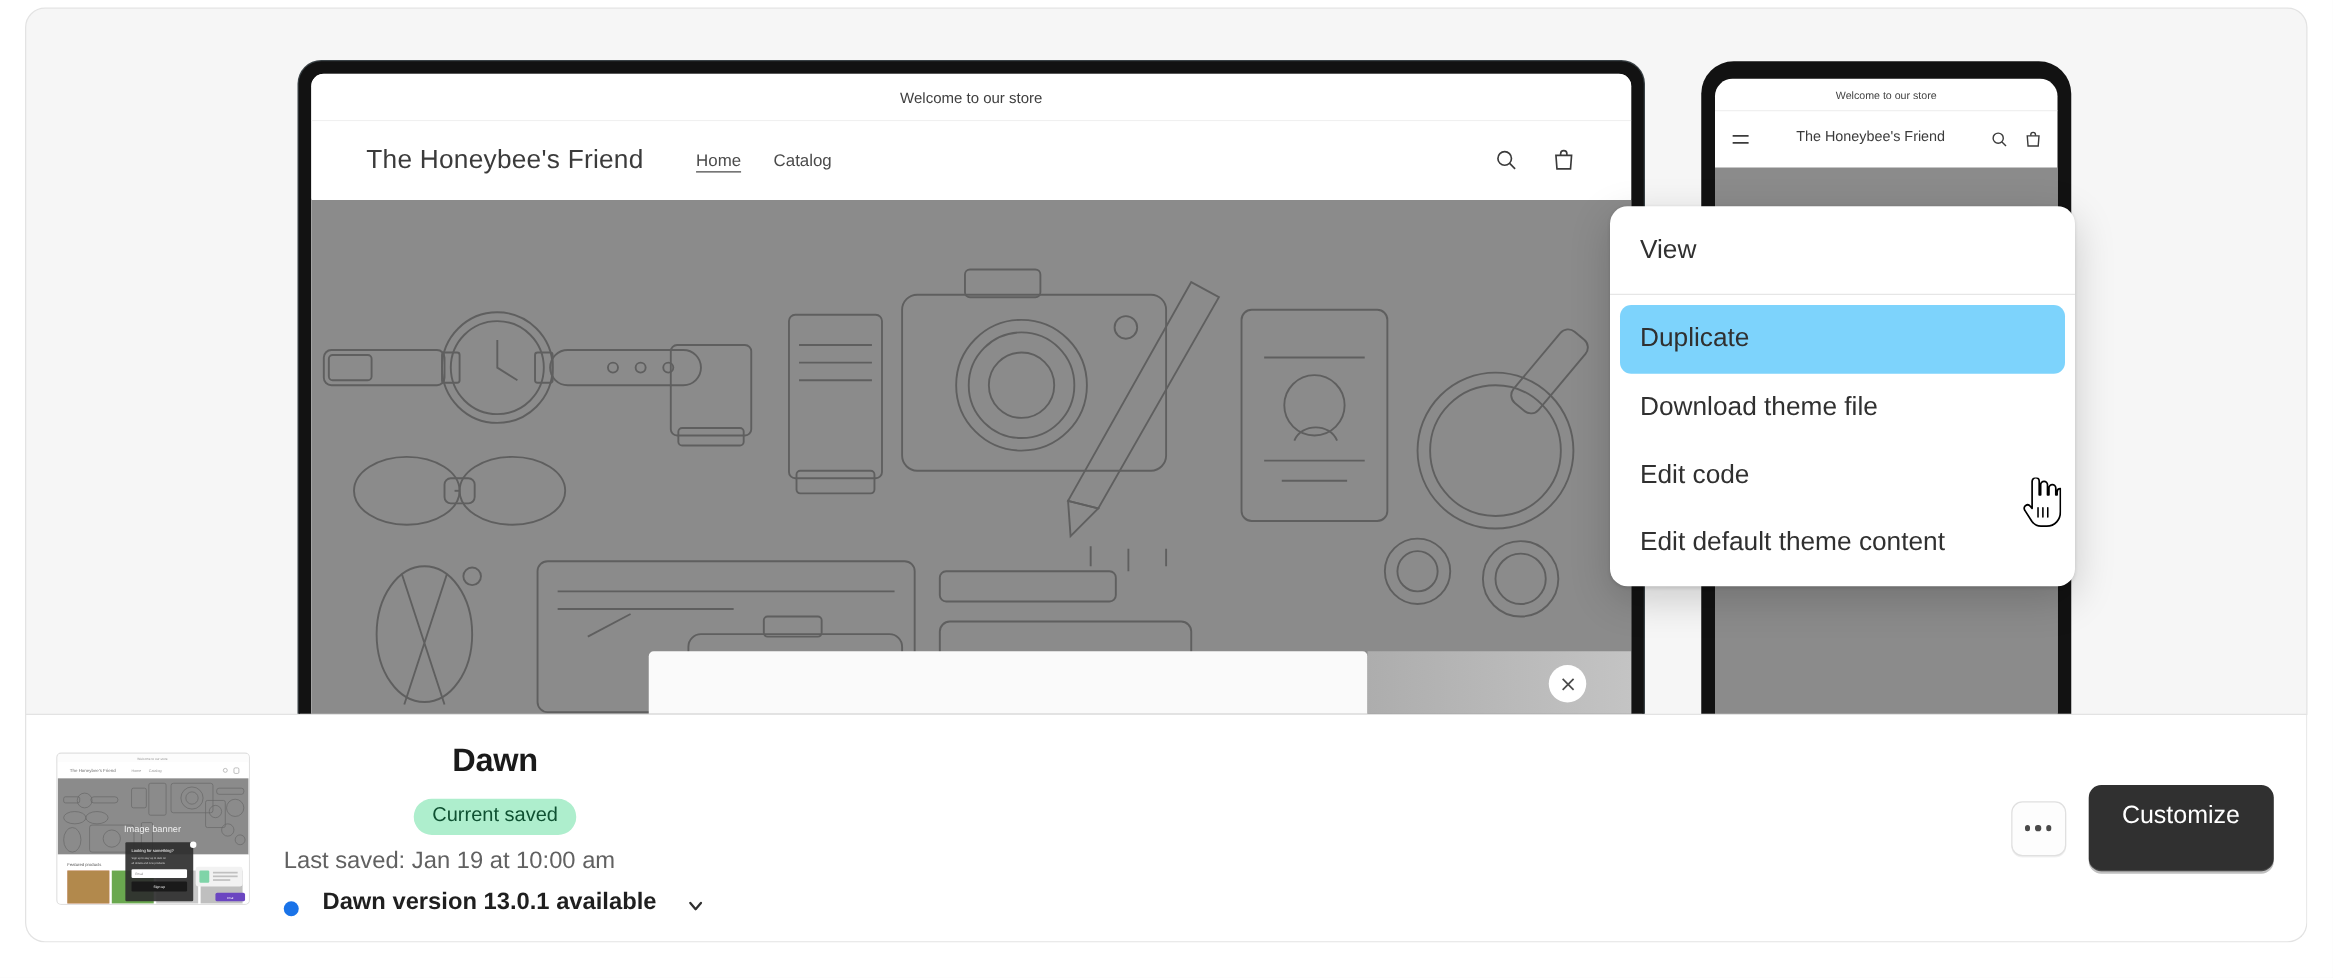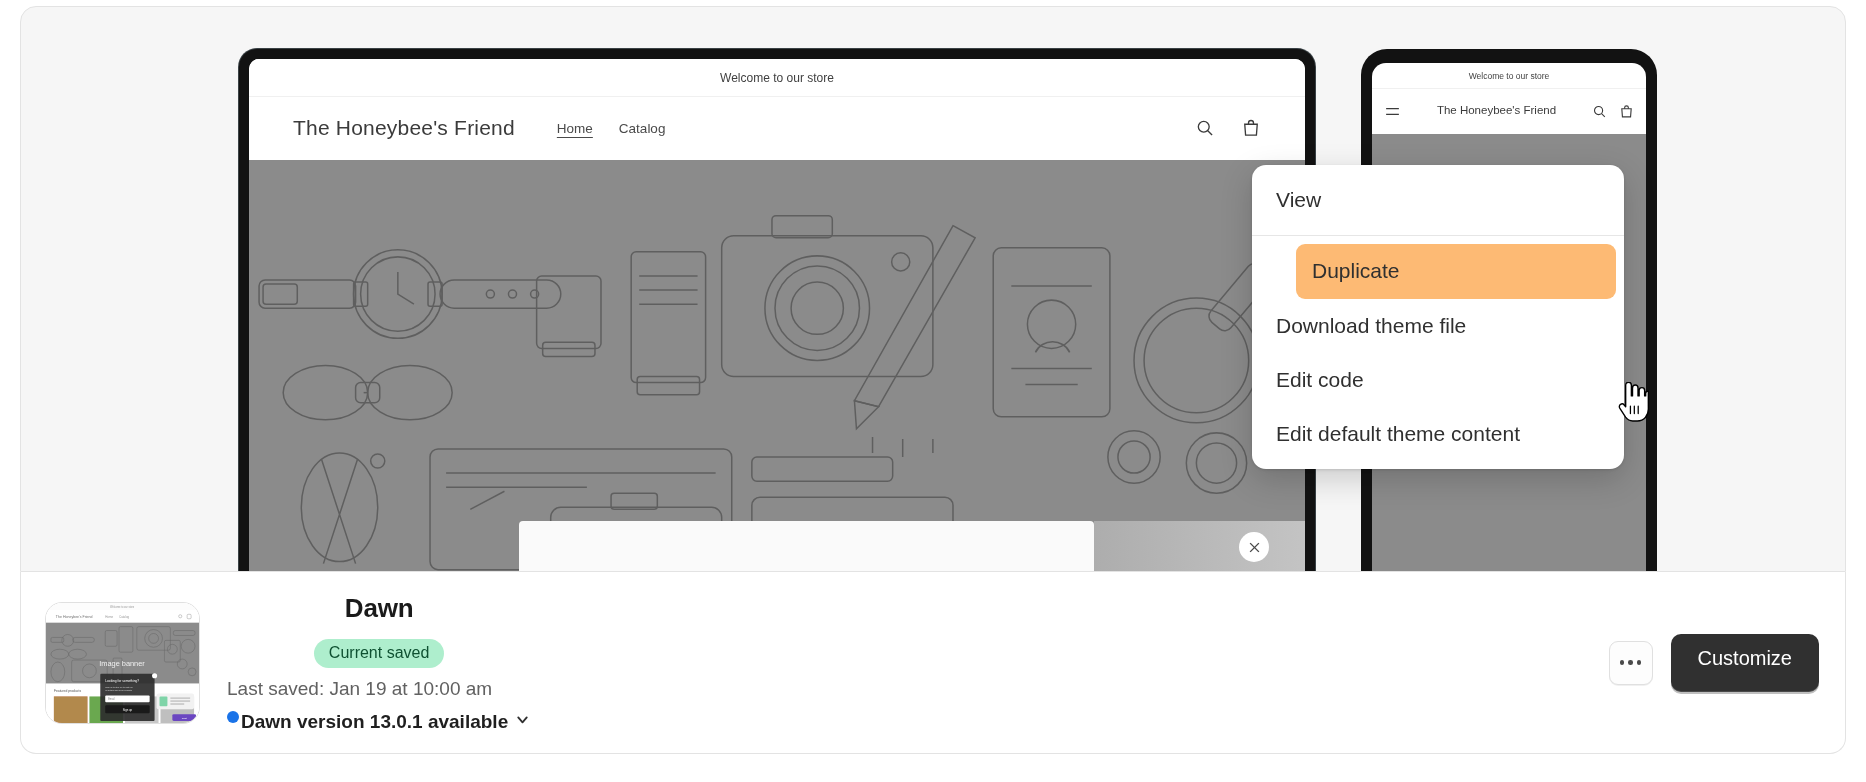--- a/index.html
+++ b/index.html
@@ -159,21 +159,21 @@
     background: #ffffff;
     border: 1px solid #e3e3e3;
     border-top: none;
     border-radius: 0 0 16px 16px;
     display: flex; align-items: center;
     padding: 0 26px 0 24px;
   }
   .thumb {
     width: 155px; height: 122px;
     border: 1px solid #e0e0e0;
-    border-radius: 17px;
+    border-radius: 4px;
     overflow: hidden;
     background: #fff;
     flex: 0 0 auto;
   }
   .thumb svg { width: 100%; height: 100%; display: block; }
 
   .theme-info { margin-left: 27px; }
   .theme-title-row {
     display: flex; align-items: center; gap: 15px; flex-direction: column;
   }
@@ -186,21 +186,21 @@
     font-size: 16px; border-radius: 18px;
     padding: 6px 15px 7px;
     line-height: 1;
   }
   .last-saved {
     margin-top: 10px;
     font-size: 19px; color: #616161;
   }
   .version-row {
     margin-top: 11px;
-    display: flex; align-items: flex-start; gap: 2px;
+    display: flex; align-items: flex-end; gap: 19px;
   }
   .dot {
     width: 12px; height: 12px; border-radius: 50%;
     background: #1a73e8; flex: 0 0 auto;
   }
   .version-text {
     font-size: 19px; font-weight: 700; color: #1f1f1f;
   }
   .chev {
     width: 17px; height: 17px; margin-left: 4px;
@@ -222,44 +222,44 @@
     box-shadow: 0 1px 0 rgba(0,0,0,.06);
   }
   .more-btn i {
     width: 4.5px; height: 4.5px; border-radius: 50%;
     background: #4a4a4a; display: block;
   }
   .customize-btn {
     background: #303030; color: #ffffff;
     font-size: 20px;
     border: none; border-radius: 10px;
-    padding: 13px 27px 22px;
+    padding: 13px 27px 33px;
     cursor: pointer;
     box-shadow: 0 2px 0 rgba(0,0,0,.25), inset 0 -1px 0 rgba(255,255,255,.12);
   }
 
   
   .menu {
     position: absolute;
-    left: 1252px; top: 165px;
+    left: 1288px; top: 165px;
     width: 372px;
     background: #ffffff;
     border-radius: 14px;
     box-shadow: 0 1px 3px rgba(0,0,0,.12), 0 10px 32px rgba(0,0,0,.18);
     padding: 8px 8px;
     z-index: 30;
   }
   .menu-item {
     font-size: 21px; color: #303030;
     padding: 14px 16px;
     border-radius: 9px;
     cursor: pointer;
     line-height: 1.25;
   }
-  .menu-item.highlighted { background: #fdba74; margin-left: 36px; }
+  .menu-item.highlighted { background: #7dd3fc; }
   .menu-sep {
     height: 1px; background: #e6e6e6;
     margin: 8px -8px;
   }
 
   
   .cursor {
     position: absolute;
     left: 1615px; top: 382px;
     width: 34px; height: 40px;

